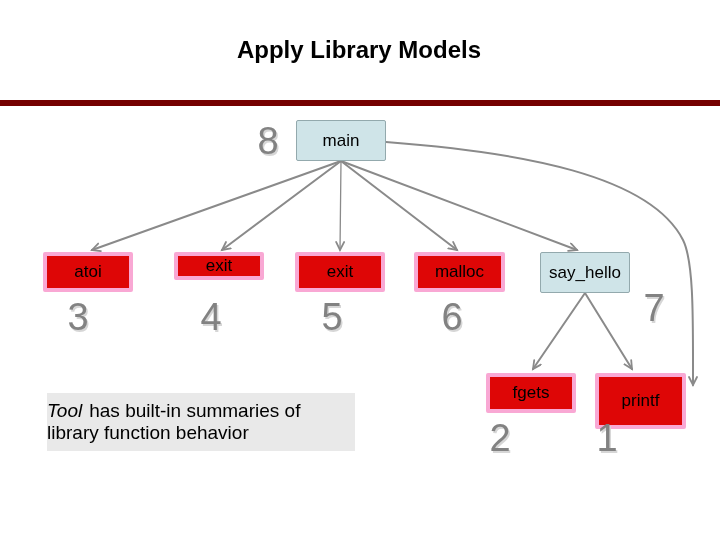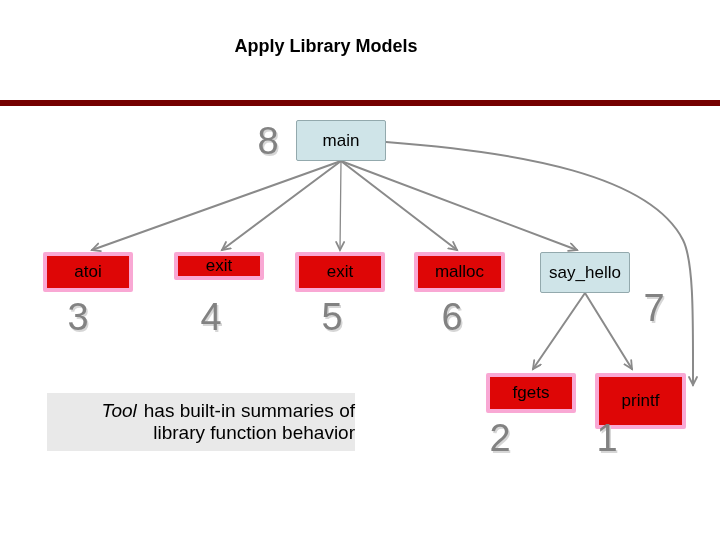--- a/index.html
+++ b/index.html
@@ -2,21 +2,21 @@
 <html style="--divider: #750000; --library-box: #de0606; --summary-box: #cfe4e8; --number: #828282; --edge: #8a8a8a;"><head>
 <meta charset="utf-8">
 <style>
   html,body{margin:0;padding:0}
   body{
     width:720px;height:540px;position:relative;overflow:hidden;
     background:#ffffff;font-family:"Liberation Sans",sans-serif;
   }
   .slide-title{
     position:absolute;left:0;top:36px;width:652px;text-align:center;
-    font-size:18px;font-weight:bold;color:#000;
+    font-size:24px;font-weight:bold;color:#000;padding-left:33px;
   }
   .divider{
     position:absolute;left:0;top:100px;width:720px;height:6px;
     background:var(--divider,#750000);
   }
   .edges{position:absolute;left:0;top:0}
   .edge{fill:none;stroke:var(--edge,#8a8a8a);stroke-width:2;stroke-linecap:round}
   .edge.thin{stroke-width:1.3}
   .ah{stroke:var(--edge,#8a8a8a);fill:none;stroke-width:1.8;stroke-linecap:round}
   .node{
@@ -43,21 +43,21 @@
   #num-atoi  {left:56px; top:298px}
   #num-exit  {left:189px;top:298px}
   #num-free  {left:310px;top:298px}
   #num-malloc{left:430px;top:298px}
   #num-sayhello{left:632px;top:289px}
   #num-fgets {left:478px;top:419px}
   #num-printf{left:585px;top:419px}
   .caption{
     position:absolute;left:47px;top:393px;width:308px;height:58px;
     background:#e9e9e9;display:flex;flex-direction:column;justify-content:center;
-    text-align:right;font-size:19px;line-height:22px;color:#000;
+    text-align:left;font-size:19px;line-height:22px;color:#000;
   }
   .caption .it{font-style:italic;margin-right:7px}
 </style>
 </head>
 <body>
 
 <div class="slide-title">Apply Library Models</div>
 <div class="divider"></div>
 
 <svg class="edges" width="720" height="540" viewBox="0 0 720 540">

